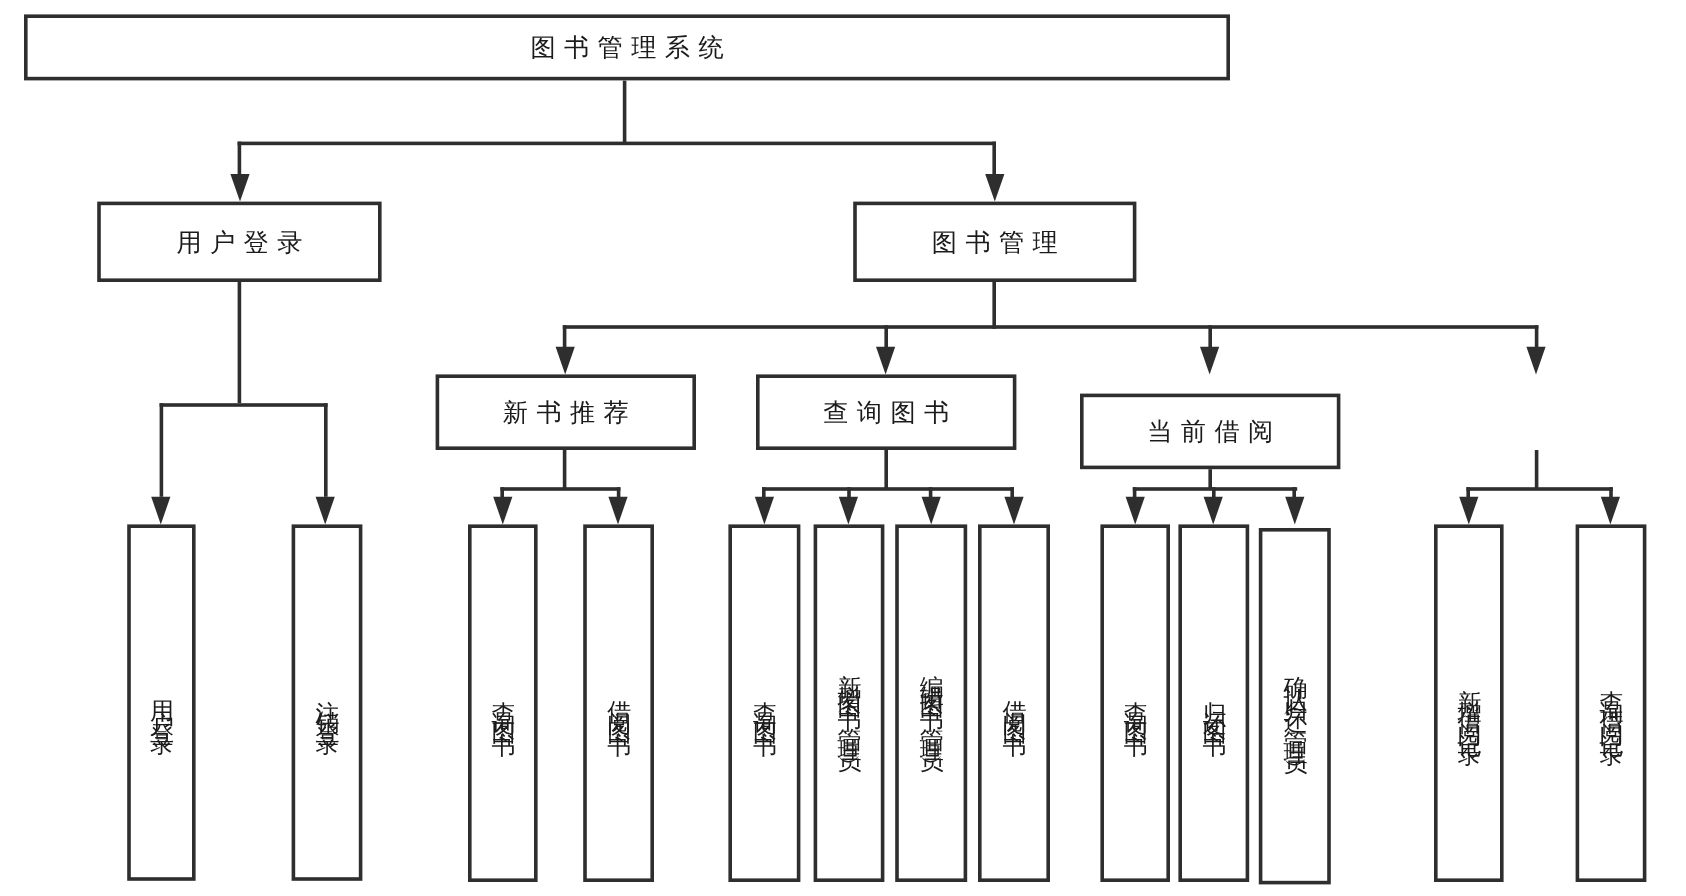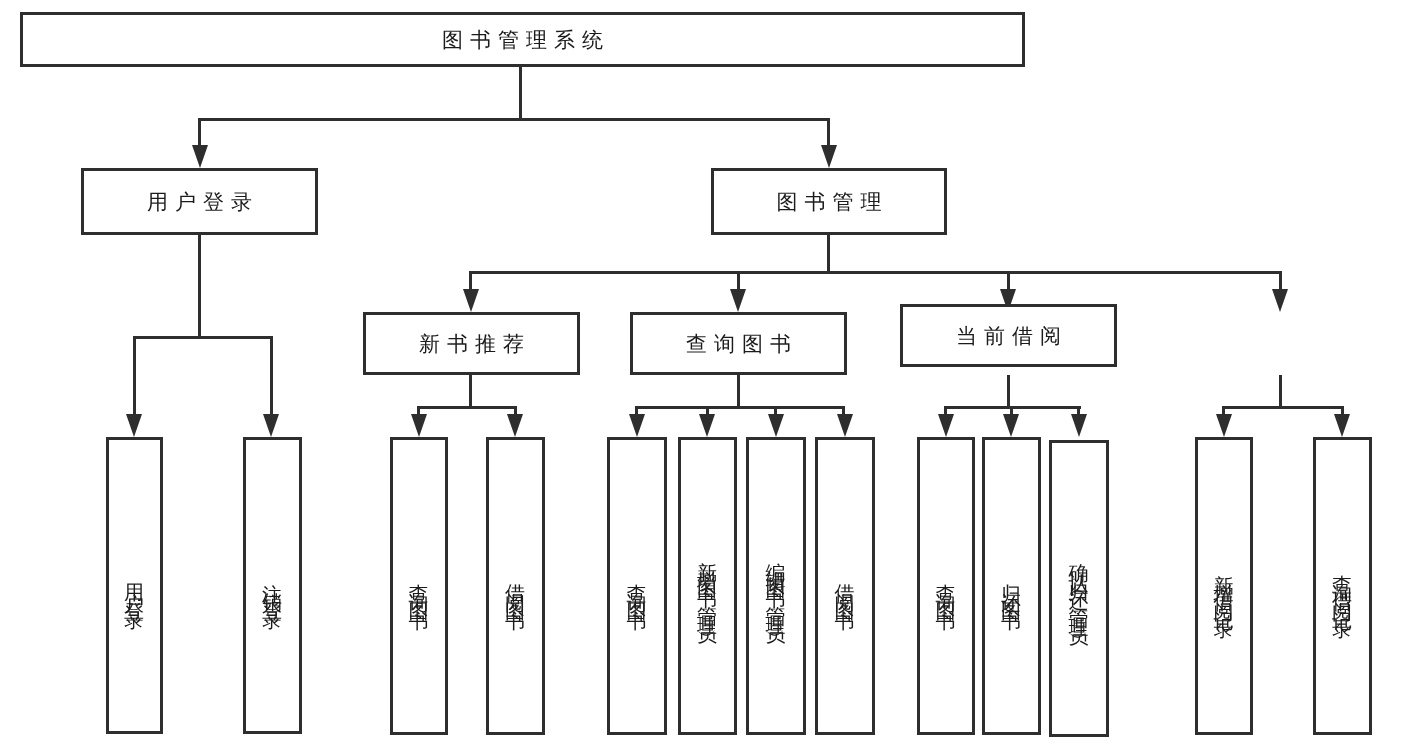--- a/index.html
+++ b/index.html
@@ -97,21 +97,21 @@
   <div class="arrow" style="left:1216px;top:414px"></div>
   <div class="arrow" style="left:1334px;top:414px"></div>
 
   <div class="box h" style="left:20px;top:12px;width:1005px;height:55px">图书管理系统</div>
 
   <div class="box h" style="left:81px;top:168px;width:237px;height:67px">用户登录</div>
   <div class="box h" style="left:363px;top:312px;width:217px;height:63px">新书推荐</div>
 
   <div class="box h" style="left:711px;top:168px;width:236px;height:67px">图书管理</div>
   <div class="box h" style="left:630px;top:312px;width:217px;height:63px">查询图书</div>
-  <div class="box h" style="left:900px;top:304px;width:217px;height:63px">当前借阅</div>
+  <div class="box h" style="left:900px;top:328px;width:217px;height:63px">当前借阅</div>
 
   <div class="box v" style="left:106px;top:437px;width:57px;height:297px">用户登录</div>
   <div class="box v" style="left:243px;top:437px;width:59px;height:297px">注销登录</div>
 
   <div class="box v" style="left:390px;top:437px;width:58px;height:298px">查询图书</div>
   <div class="box v" style="left:486px;top:437px;width:59px;height:298px">借阅图书</div>
 
   <div class="box v" style="left:607px;top:437px;width:60px;height:298px">查询图书</div>
   <div class="box v" style="left:678px;top:437px;width:59px;height:298px">新增图书（管理员）</div>
   <div class="box v" style="left:746px;top:437px;width:60px;height:298px">编辑图书（管理员）</div>

